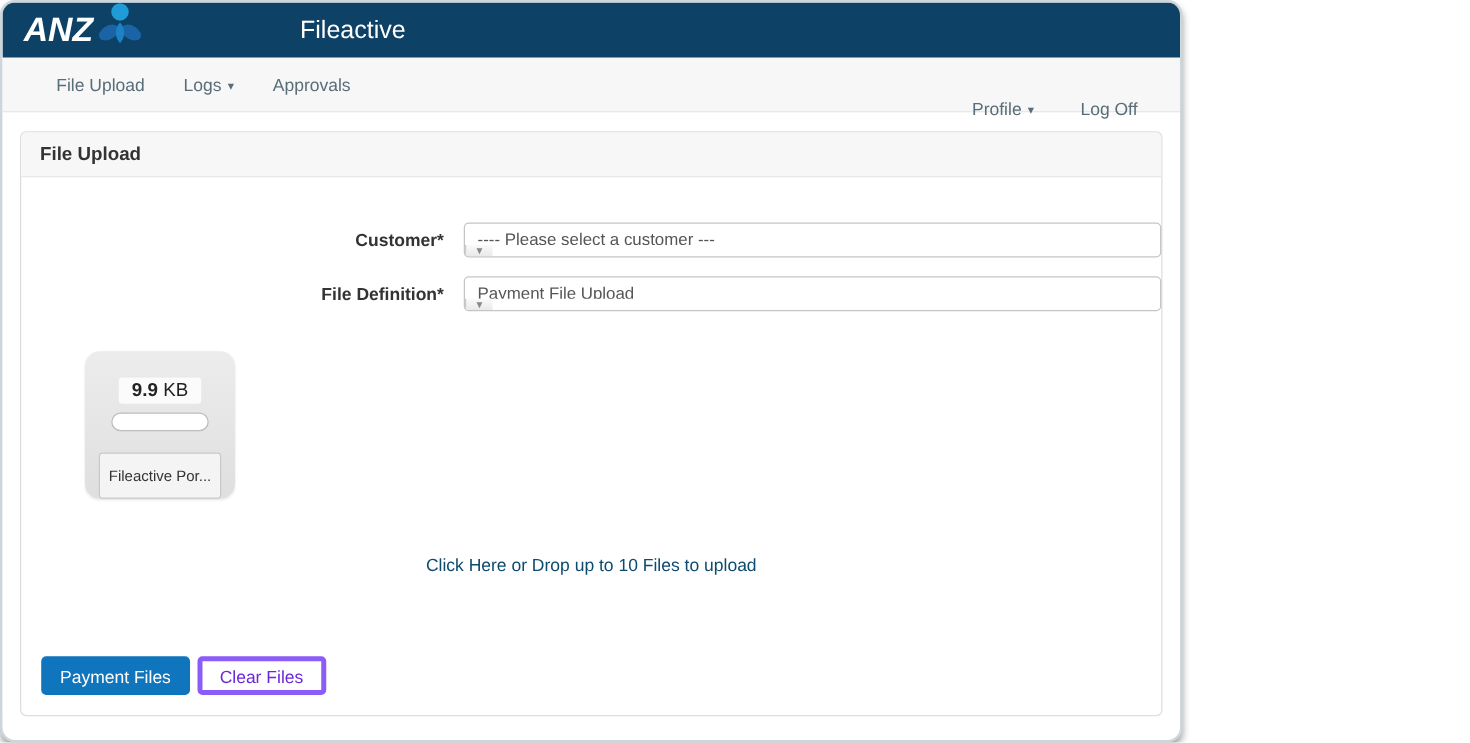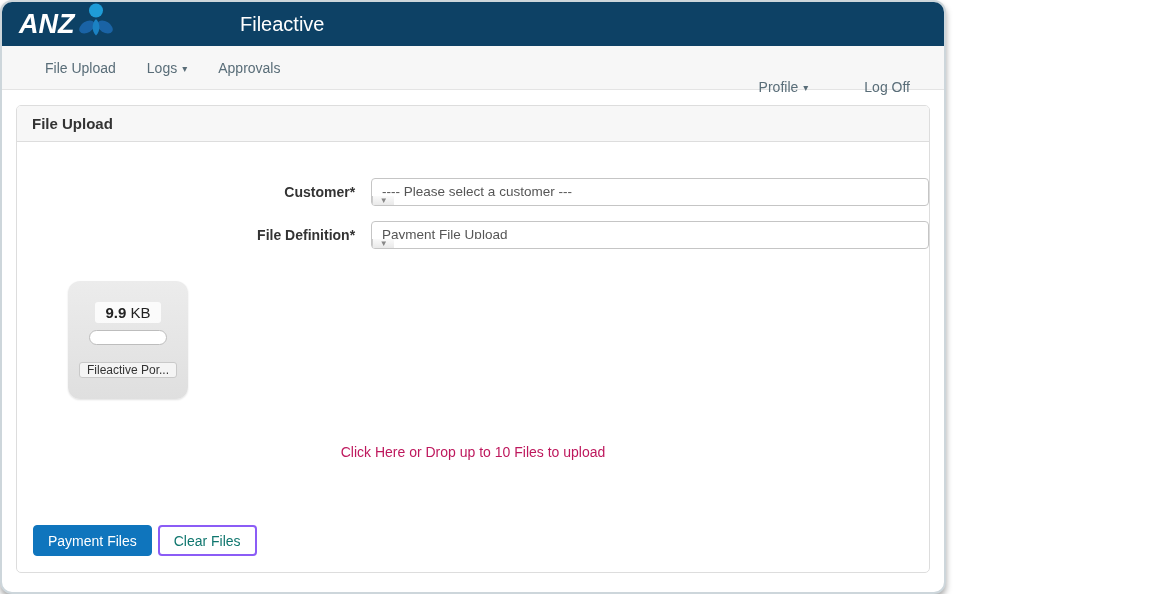--- a/index.html
+++ b/index.html
@@ -52,21 +52,21 @@
     height: 44px;
     background: #f7f7f7;
     border-bottom: 1px solid #e4e4e4;
     display: flex;
     align-items: center;
     padding: 0 34px 0 43px;
     font-size: 14px;
     color: #596d78;
   }
   .nav-left { display: flex; align-items: center; gap: 31px; }
-  .nav-right { margin-left: auto; display: flex; align-items: flex-end; gap: 56px; margin-top: 39px; }
+  .nav-right { margin-left: auto; display: flex; align-items: flex-end; gap: 37px; margin-top: 39px; }
   .nav-item { cursor: pointer; white-space: nowrap; }
   .caret { font-size: 10px; margin-left: 5px; position: relative; top: -1px; }
 
   
   .content { padding: 15px 14px 0 14px; background: #ffffff; }
   .panel {
     border: 1px solid #dddddd;
     border-radius: 5px;
     background: #ffffff;
   }
@@ -165,34 +165,34 @@
     border: 1px solid #bdbdbd;
     border-radius: 8px;
     overflow: hidden;
   }
   .file-progress-fill { height: 100%; background: #8ec5e8; width: 0%; }
   .file-name {
     margin-top: 17px;
     background: #f4f4f4;
     border: 1px solid #c9c9c9;
     border-radius: 3px;
-    padding: 0 7px;
+    padding: 11px 7px;
     font-size: 12px;
     color: #333333;
     max-width: 106px;
     white-space: nowrap;
     overflow: hidden;
   }
   .drop-hint {
     position: absolute;
     top: 302px;
     left: 0; right: 0;
     text-align: center;
     font-size: 14px;
-    color: #be185d;
+    color: #0c4a6e;
   }
 
   
   .actions {
     position: absolute;
     left: 16px;
     top: 383px;
     display: flex;
     gap: 6px;
   }
@@ -204,22 +204,22 @@
     cursor: pointer;
     font-family: inherit;
   }
   .btn-primary {
     background: #0f75bd;
     border: 1px solid #0f75bd;
     color: #ffffff;
   }
   .btn-default {
     background: #ffffff;
-    border: 2px solid #8b5cf6;
-    color: #0f766e;
+    border: 4px solid #8b5cf6;
+    color: #6d28d9;
   }
 </style>
 </head>
 <body>
 
 <div class="window">
 
   <header class="topbar">
     <div class="brand">
       <span class="brand-word">ANZ</span>

